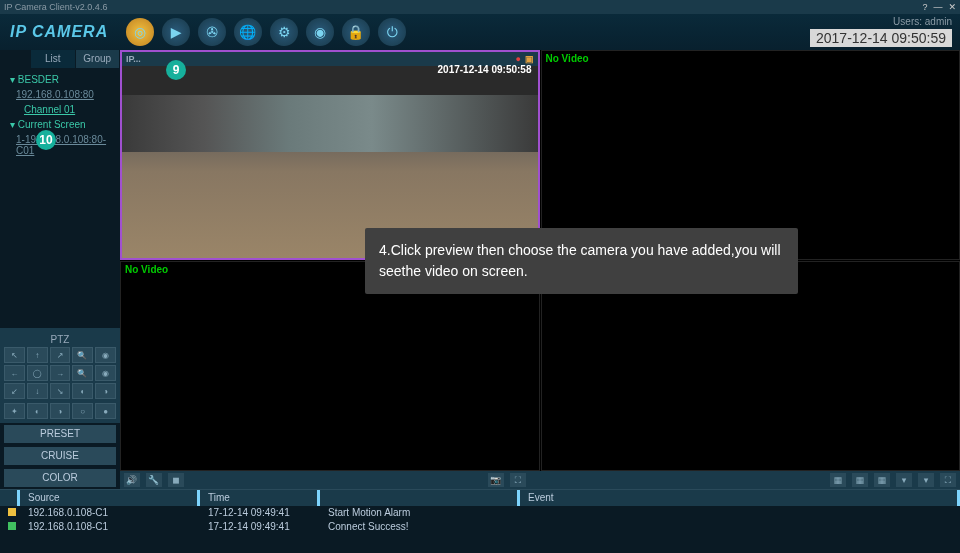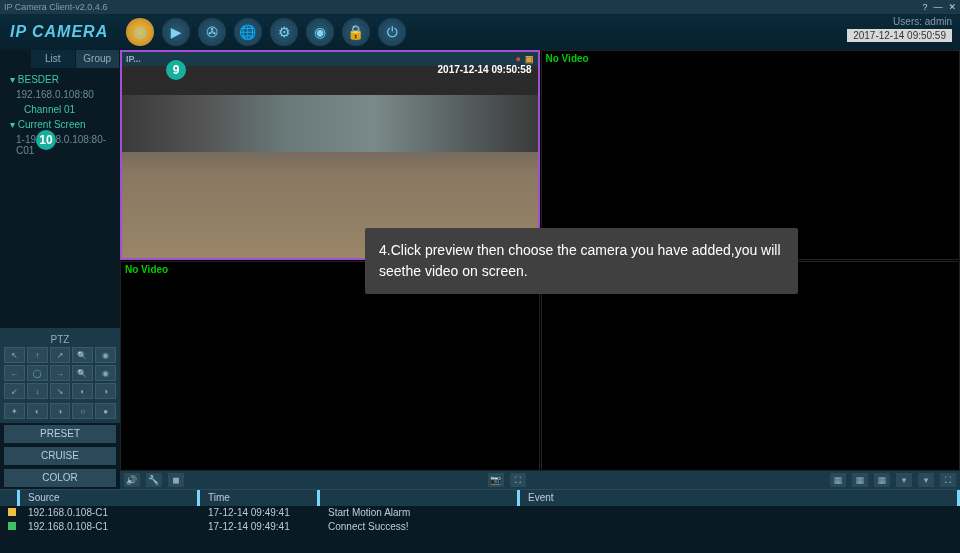--- a/index.html
+++ b/index.html
@@ -7,30 +7,30 @@
 .titlebar{height:14px;background:#1a3a4a;display:flex;align-items:center;padding:0 4px;color:#8a9aa5;font-size:9px;}
 .titlebar .spacer{flex:1;}
 .titlebar .win-btns{display:flex;gap:6px;color:#ccc;}
 .header{height:36px;background:linear-gradient(#0a2a3a,#08202e);display:flex;align-items:center;position:relative;}
 .logo{color:#5bc8e8;font-size:16px;font-weight:bold;font-style:italic;letter-spacing:1px;padding:0 10px;}
 .toolbar-icons{display:flex;gap:8px;margin-left:8px;}
 .ticon{width:28px;height:28px;border-radius:50%;background:radial-gradient(#2a5a7a,#183848);display:flex;align-items:center;justify-content:center;color:#7bd4f0;font-size:14px;cursor:pointer;position:relative;}
 .ticon.highlight{background:radial-gradient(#f0c040,#c08020);}
 .ticon.preview-hl::after{content:"";position:absolute;inset:-2px;border-radius:50%;background:rgba(22,176,156,0.4);z-index:-1;}
 .hdr-right{position:absolute;right:8px;top:2px;color:#8a9aa5;font-size:10px;text-align:right;}
-.clock{background:#d8d8d8;color:#333;padding:1px 6px;font-size:10px;margin-top:2px;}
+.clock{background:#d8d8d8;color:#333;padding:1px 6px;font-size:14px;margin-top:2px;}
 .main{display:flex;height:439px;}
 .sidebar{width:120px;background:#0a1a24;display:flex;flex-direction:column;}
 .tabs{display:flex;height:18px;}
 .tab{flex:1;background:#1a3a4a;color:#9ab;font-size:10px;text-align:center;line-height:18px;border-right:1px solid #0a1a24;cursor:pointer;}
 .tab.active{background:#0a2a3a;margin-left:31px;}
 .tree{flex:1;padding:4px 2px;font-size:10px;color:#6a8a9a;}
 .tree-node{padding:2px 0 2px 8px;}
 .tree-node.hl{color:#3ac8a8;}
-.tree-sub{padding-left:14px;}
+.tree-sub{padding-left:14px;text-decoration:underline;}
 .badge{position:absolute;width:20px;height:20px;border-radius:50%;background:#16b09c;color:#fff;font-size:12px;font-weight:bold;display:flex;align-items:center;justify-content:center;z-index:20;}
 .ptz{background:#1a3a4a;padding:4px;}
 .ptz-title{color:#9ab;font-size:10px;text-align:center;padding:2px;}
 .ptz-grid{display:grid;grid-template-columns:repeat(5,1fr);gap:2px;}
 .ptz-btn{height:16px;background:#2a4a5a;border:1px solid #3a5a6a;cursor:pointer;display:flex;align-items:center;justify-content:center;color:#8ab;font-size:8px;}
 .side-btn{height:18px;background:#2a4a5a;margin:2px 4px;color:#bcd;font-size:10px;text-align:center;line-height:18px;cursor:pointer;}
 .video-area{flex:1;display:flex;flex-direction:column;background:#000;}
 .video-grid{flex:1;display:grid;grid-template-columns:1fr 1fr;grid-template-rows:1fr 1fr;gap:1px;}
 .video-cell{background:#000;position:relative;border:1px solid #222;font-weight:bold;}
 .video-cell.active{border:2px solid #a050d0;}

